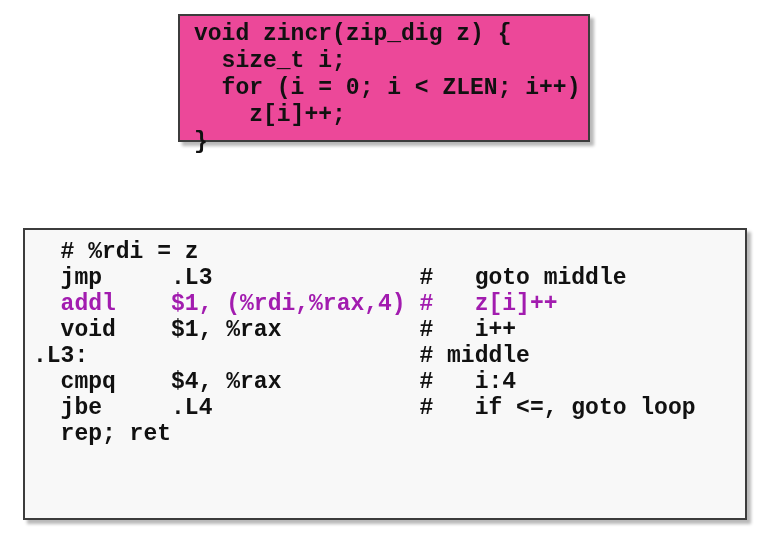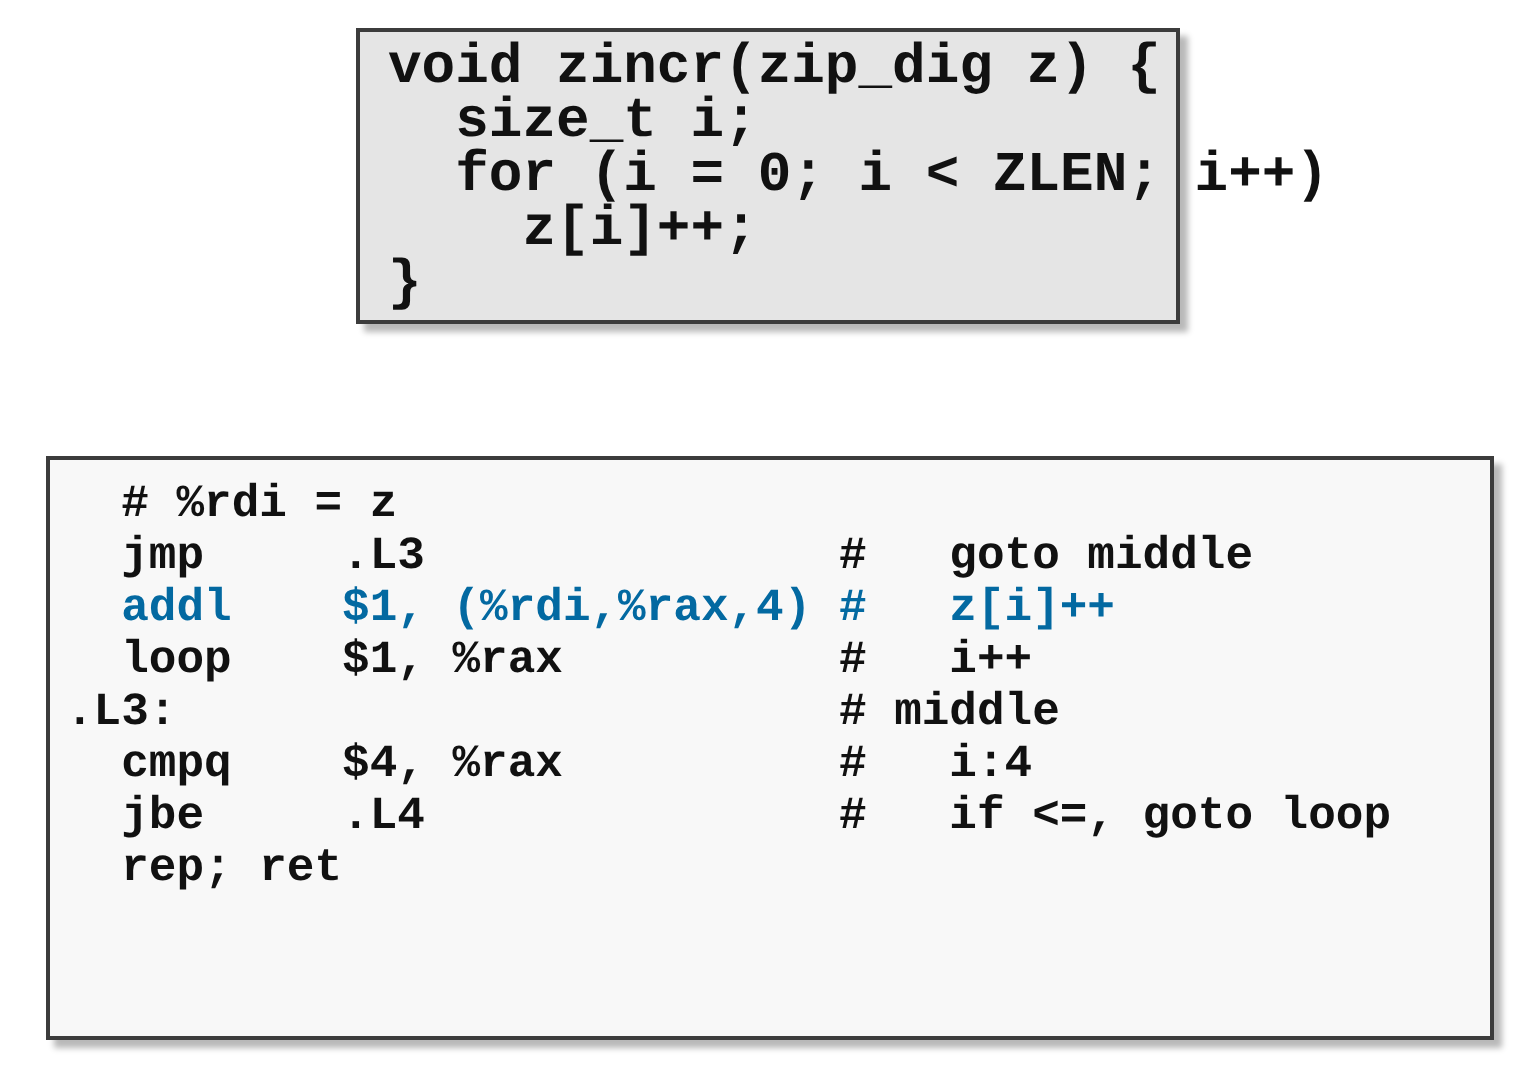--- a/index.html
+++ b/index.html
@@ -19,56 +19,56 @@
     box-sizing: border-box;
     border: 2px solid #3c3c3c;
     box-shadow: 4px 4px 3px #b9b9b9;
     font-weight: bold;
     color: #111111;
   }
   .c-panel {
     left: 178px;
     top: 14px;
     width: 412px;
-    height: 148px;
-    background: #e5e5e5;
+    height: 128px;
+    background: #ec4899;
     padding: 5px 0 0 14px;
-    font-size: 28px;
+    font-size: 23px;
     line-height: 27px;
   }
   .asm-panel {
     left: 23px;
     top: 228px;
     width: 724px;
     height: 292px;
     background: #f8f8f8;
     padding: 9px 0 0 8px;
     font-size: 23px;
     line-height: 26px;
   }
   .code-line {
     white-space: pre;
   }
   .asm-panel .code-line.hl {
-    color: #0369a1;
+    color: #a21caf;
   }
 </style>
 </head>
 <body>
 
 <div class="code-panel c-panel">
   <div class="code-line">void zincr(zip_dig z) {</div>
   <div class="code-line">  size_t i;</div>
   <div class="code-line">  for (i = 0; i &lt; ZLEN; i++)</div>
   <div class="code-line">    z[i]++;</div>
   <div class="code-line">}</div>
 </div>
 
 <div class="code-panel asm-panel">
   <div class="code-line">  # %rdi = z</div>
   <div class="code-line">  jmp     .L3               #   goto middle</div>
   <div class="code-line hl">  addl    $1, (%rdi,%rax,4) #   z[i]++</div>
-  <div class="code-line">  loop    $1, %rax          #   i++</div>
+  <div class="code-line">  void    $1, %rax          #   i++</div>
   <div class="code-line">.L3:                        # middle</div>
   <div class="code-line">  cmpq    $4, %rax          #   i:4</div>
   <div class="code-line">  jbe     .L4               #   if &lt;=, goto loop</div>
   <div class="code-line">  rep; ret</div>
 </div>
 
 </body></html>

